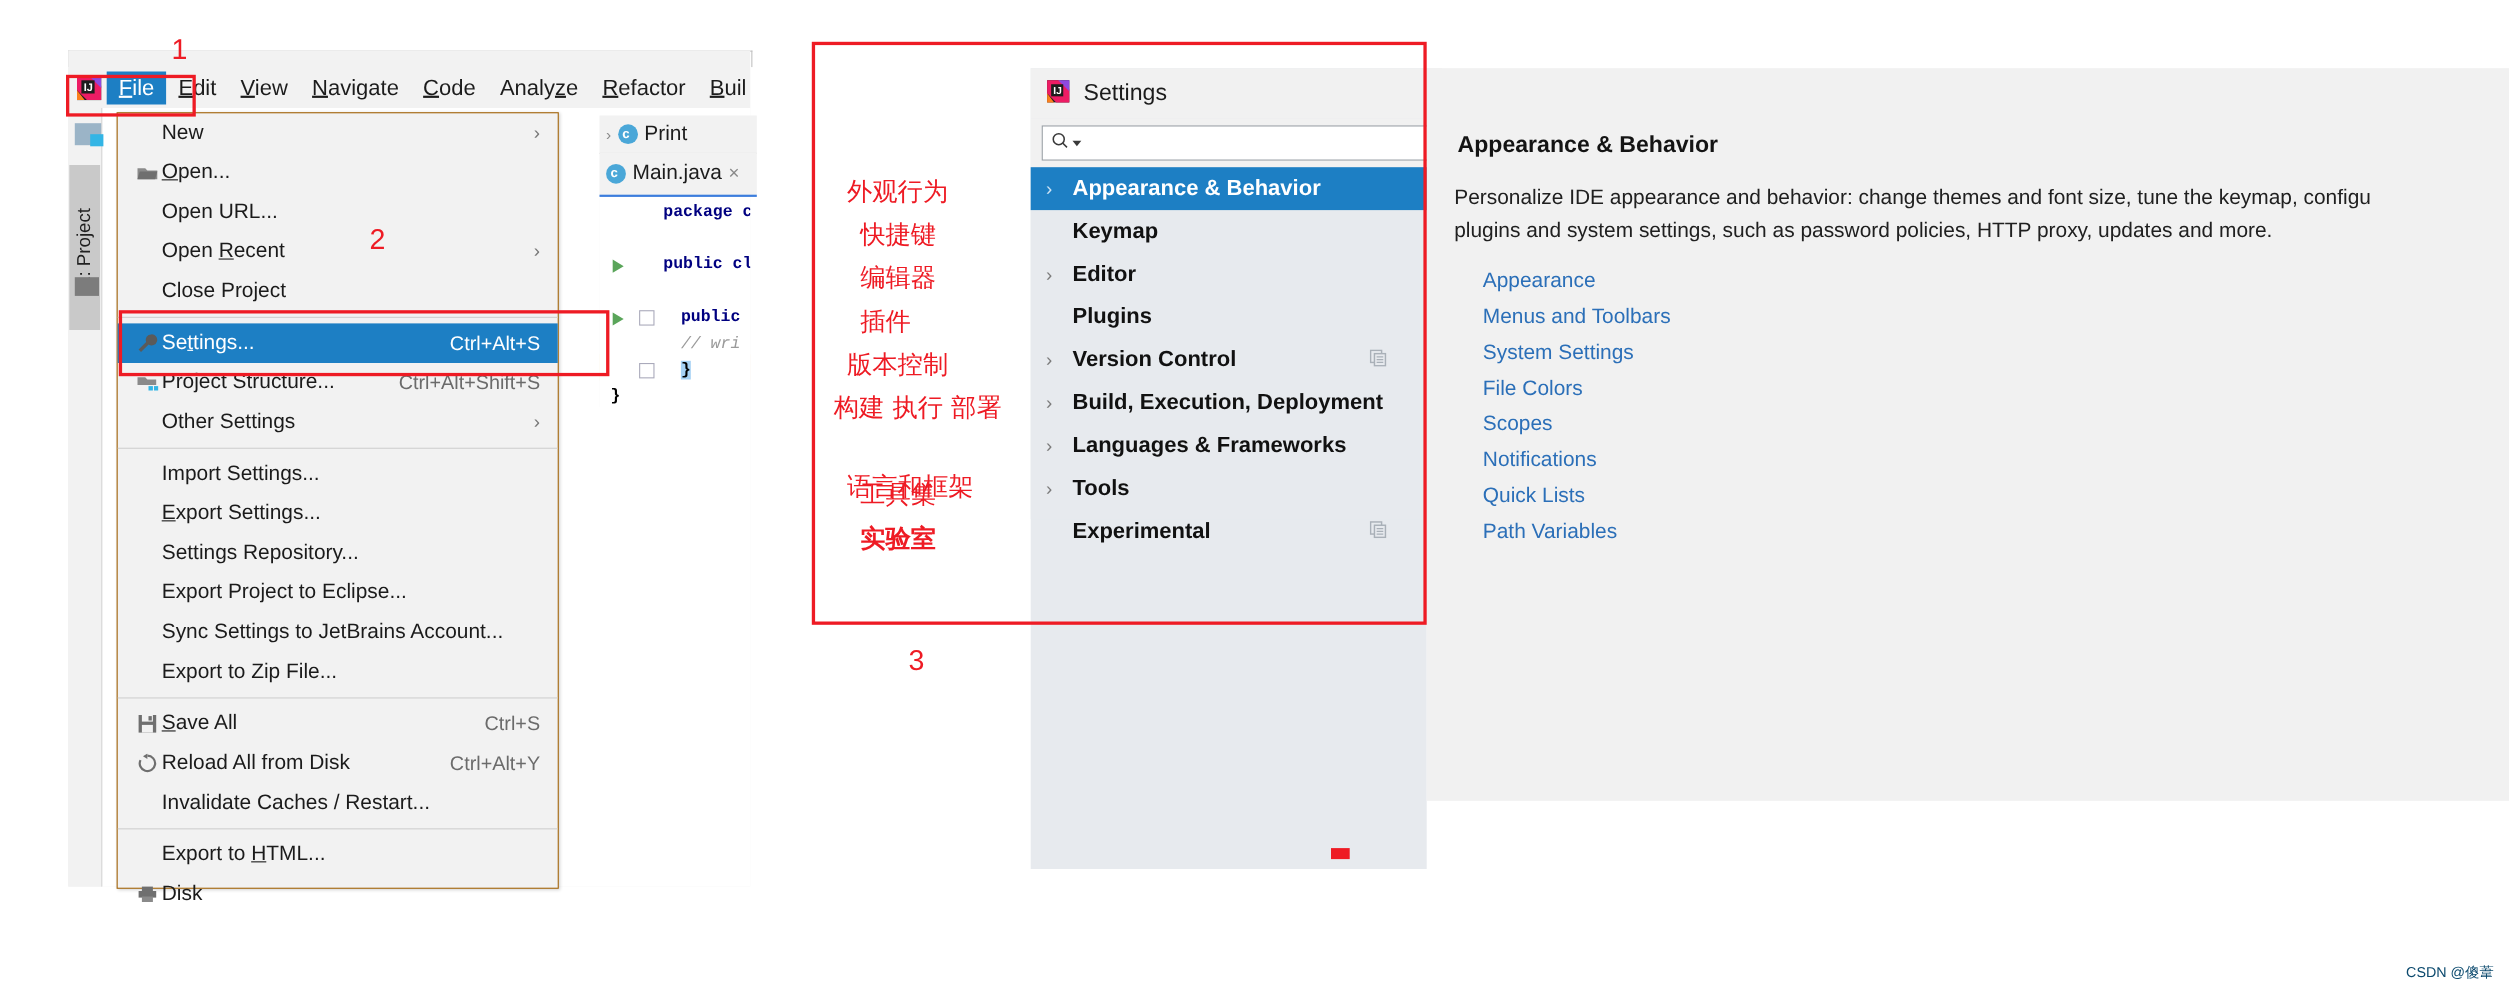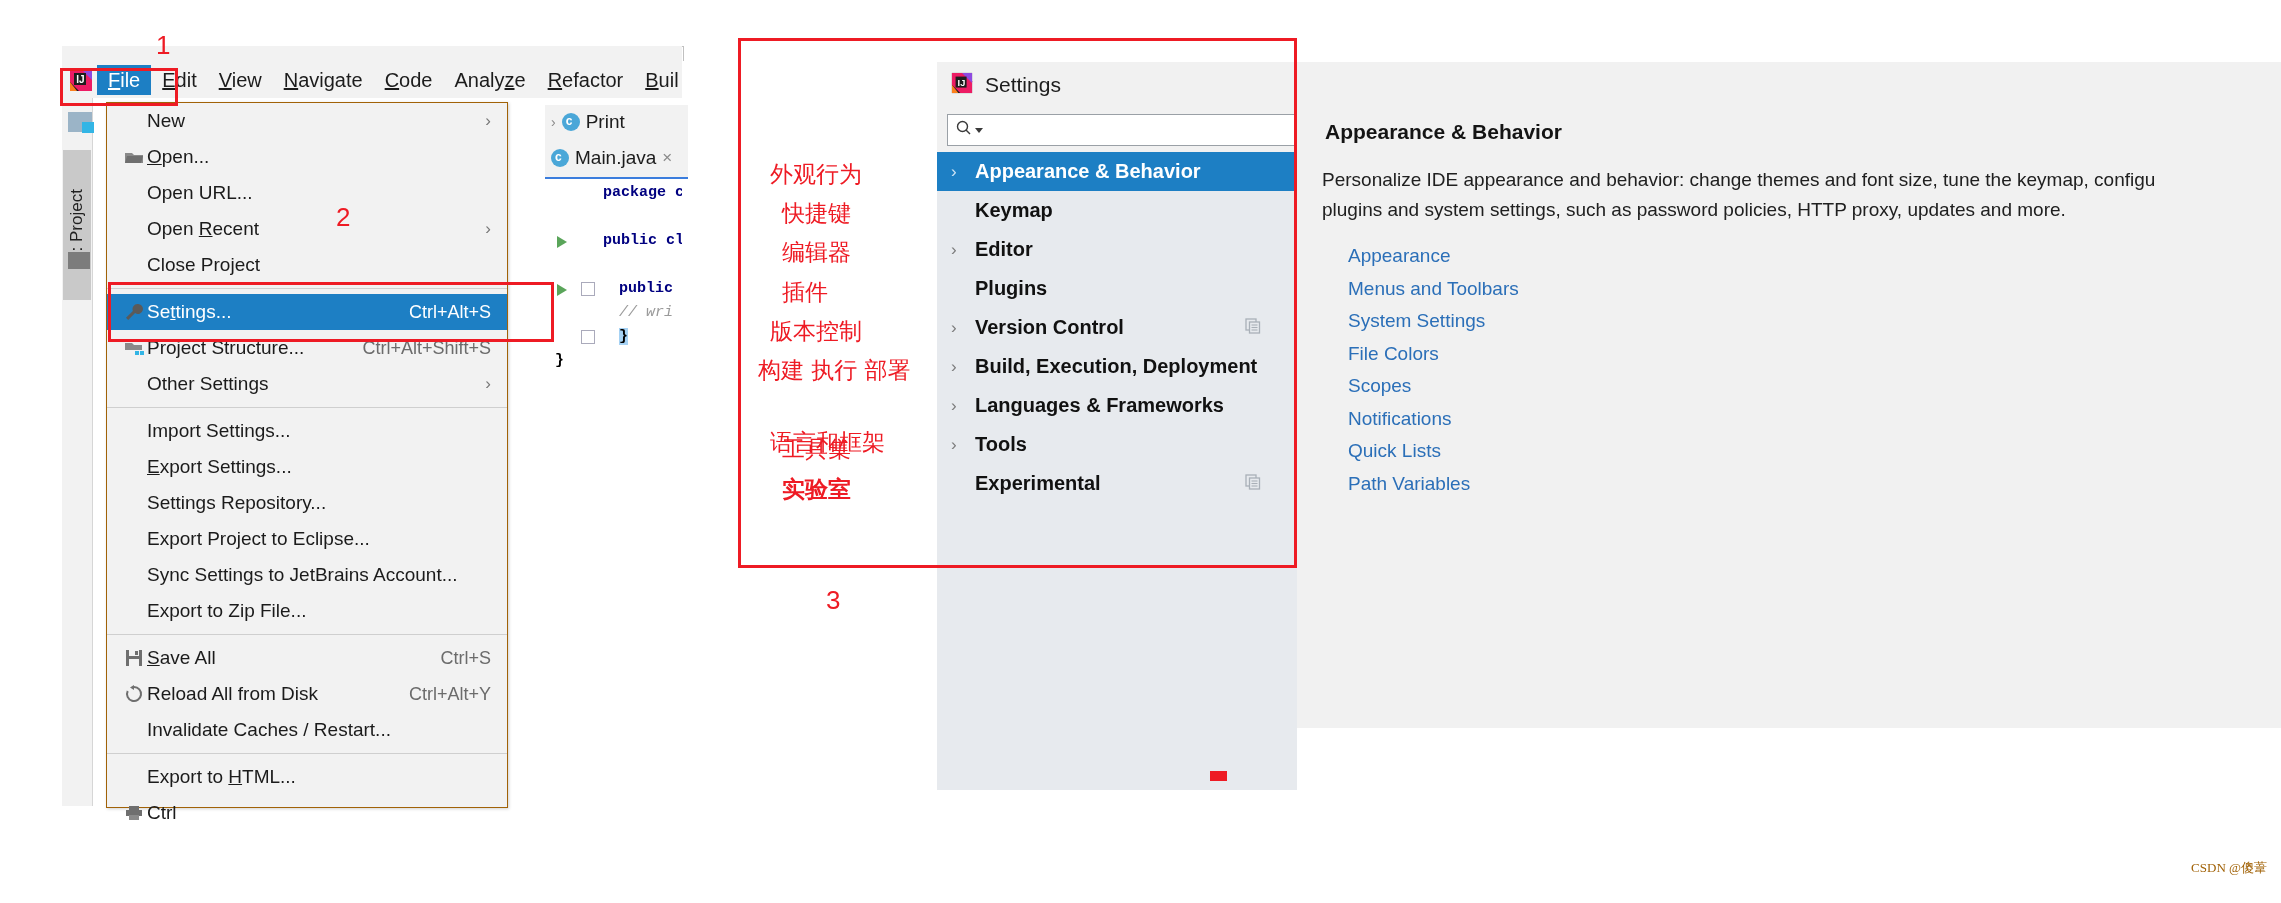--- a/index.html
+++ b/index.html
@@ -93,21 +93,21 @@
   
   .cn{position:absolute;color:#ee1b24;font-size:23px;white-space:nowrap;
       font-family:"DejaVu Sans","Liberation Sans",sans-serif;}
 
   
   .rbox{position:absolute;border:3px solid #ee1b24;box-sizing:border-box;}
   .rnum{position:absolute;color:#ee1b24;font-size:26px;}
   .rmark{position:absolute;background:#ee1b24;}
 
   
-  #wm{right:14px;bottom:26px;font-size:13px;color:#a16207;white-space:nowrap;font-family:Liberation Serif, serif;}
+  #wm{right:14px;bottom:10px;font-size:13px;color:#0c4a6e;white-space:nowrap;}
 </style>
 </head>
 <body>
 
 <div class="abs" id="ide-window-frame"></div>
 <div class="abs" id="ide-window"></div>
 
 <div class="abs" id="editor-area"></div>
 
 <div class="abs" id="breadcrumbs">
@@ -305,21 +305,21 @@
   </div>
 
   <div class="mi">
     <span class="ic">
       <svg width="18" height="16" viewBox="0 0 18 16">
           <rect x="4" y="1" width="10" height="4" fill="#6f6f6f"></rect>
           <rect x="1" y="5" width="16" height="6" fill="#6f6f6f"></rect>
           <rect x="4" y="10" width="10" height="5" fill="#8a8a8a"></rect>
         </svg>
     </span>
-    <span class="lbl">Ctrl</span>
+    <span class="lbl">Disk</span>
   </div>
 </div>
 
 <div class="abs" id="settings-dialog"></div>
 
 <div class="abs" id="dlg-title">
   <span>
     <svg width="22" height="22" viewBox="0 0 24 24">
       <rect x="1" y="1" width="22" height="22" fill="#1d1d1d"></rect>
       <path d="M1 1 L14 1 L23 10 L23 23 L10 23 L1 14 Z" fill="#ed1c64"></path>

